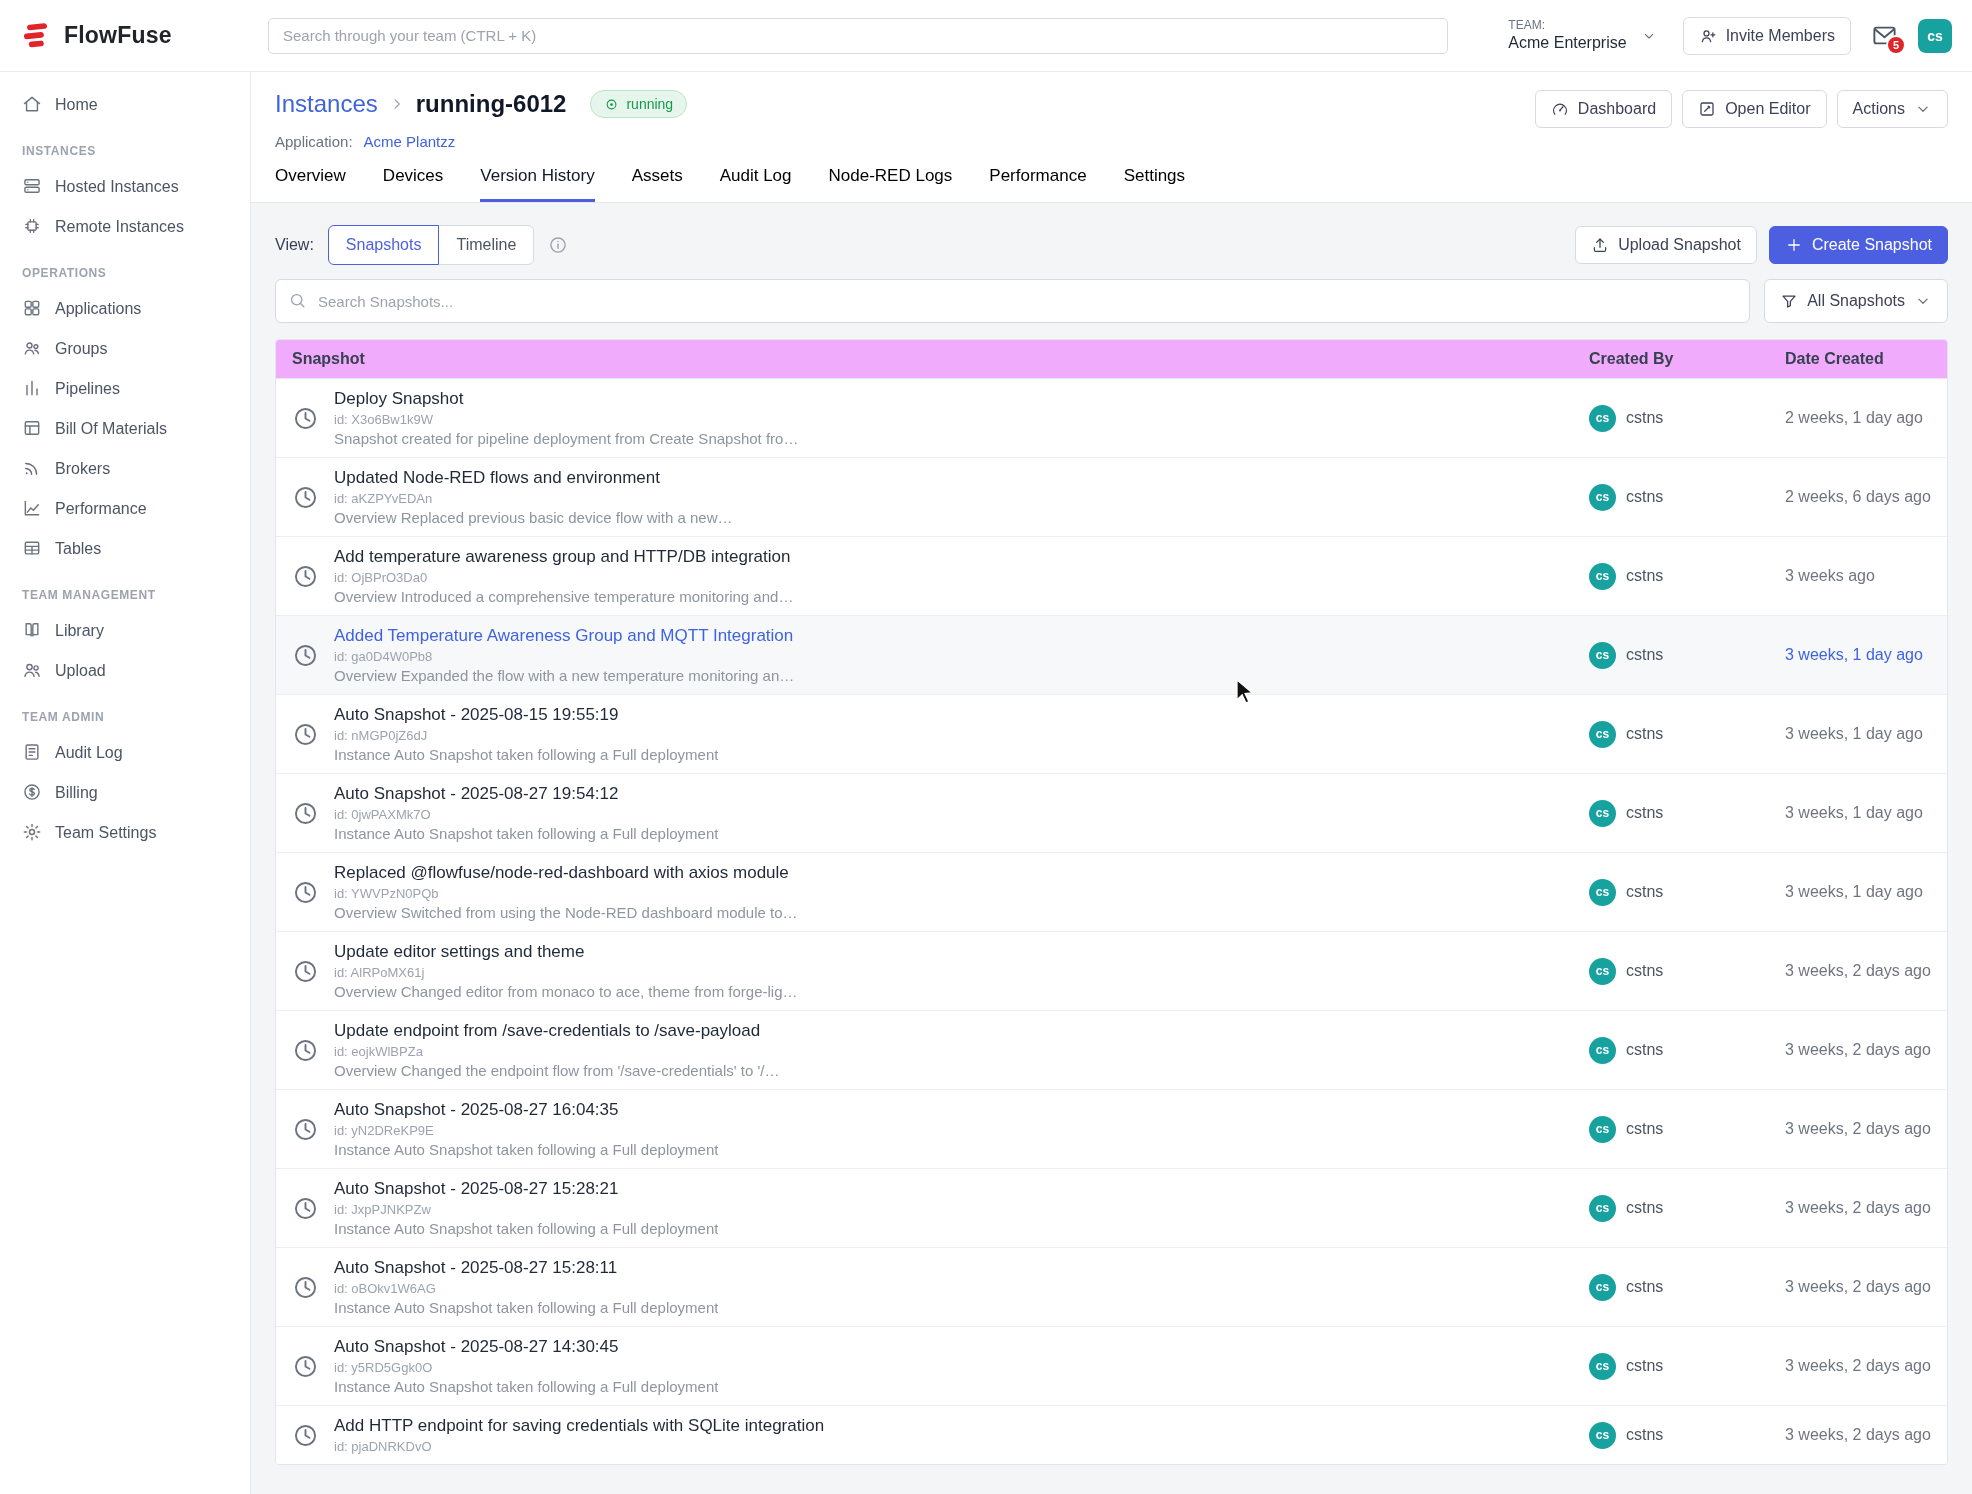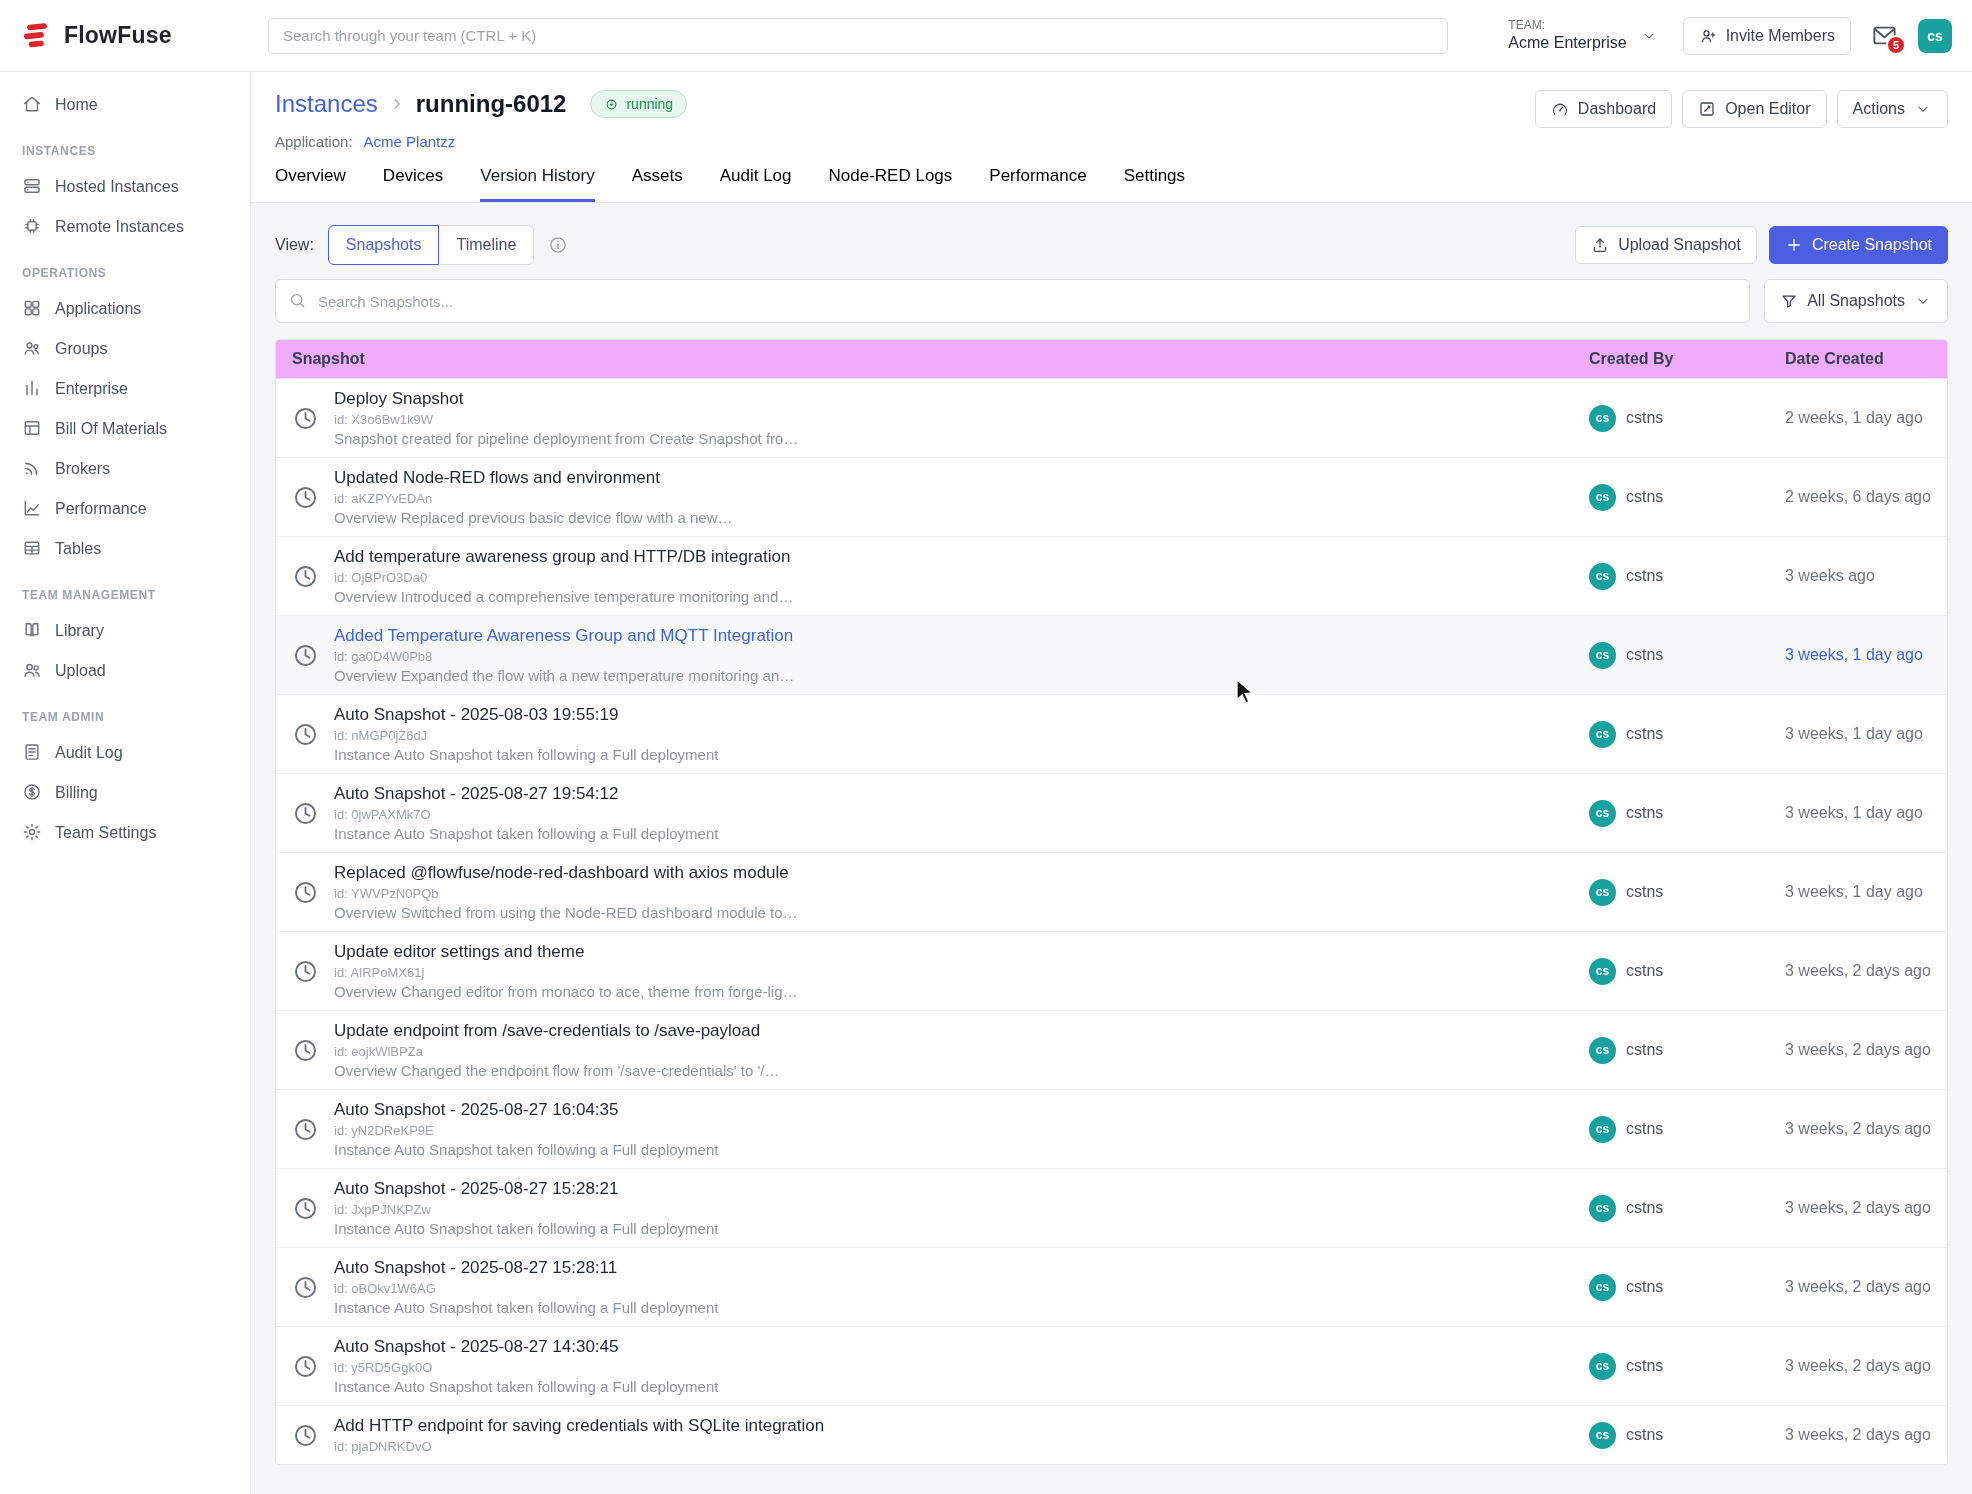--- a/index.html
+++ b/index.html
@@ -209,21 +209,21 @@
           </svg>
         </span>
         <span class="nav-label">Groups</span>
       </div>
       <div class="nav-item">
         <span class="icon nav-icon">
           <svg viewBox="0 0 24 24" fill="none" stroke="currentColor" stroke-width="1.7" stroke-linecap="round" stroke-linejoin="round">
             <path d="M6 20V9M12 20V4M18 20v-7"></path>
           </svg>
         </span>
-        <span class="nav-label">Enterprise</span>
+        <span class="nav-label">Pipelines</span>
       </div>
       <div class="nav-item">
         <span class="icon nav-icon">
           <svg viewBox="0 0 24 24" fill="none" stroke="currentColor" stroke-width="1.7" stroke-linecap="round" stroke-linejoin="round">
             <rect x="4" y="4.5" width="16" height="15" rx="1.5"></rect>
             <path d="M4 9.5h16M9.5 9.5v10"></path>
           </svg>
         </span>
         <span class="nav-label">Bill Of Materials</span>
       </div>
@@ -522,21 +522,21 @@
             </div>
             <div class="trow">
               <div class="cell snap-cell">
                 <span class="icon clock">
                   <svg viewBox="0 0 24 24" fill="none" stroke="currentColor" stroke-width="1.7" stroke-linecap="round" stroke-linejoin="round">
                     <circle cx="12" cy="12" r="8.5"></circle>
                     <path d="M12 7v5l3.5 2"></path>
                   </svg>
                 </span>
                 <div class="snap-text">
-                  <a class="snap-title">Auto Snapshot - 2025-08-03 19:55:19</a>
+                  <a class="snap-title">Auto Snapshot - 2025-08-15 19:55:19</a>
                   <div class="snap-id">id: nMGP0jZ6dJ</div>
                   <div class="snap-desc">Instance Auto Snapshot taken following a Full deployment</div>
                 </div>
               </div>
               <div class="cell by-cell">
                 <span class="row-avatar">cs</span>
                 <span class="by-name">cstns</span>
               </div>
               <div class="cell date-cell">3 weeks, 1 day ago</div>
             </div>

